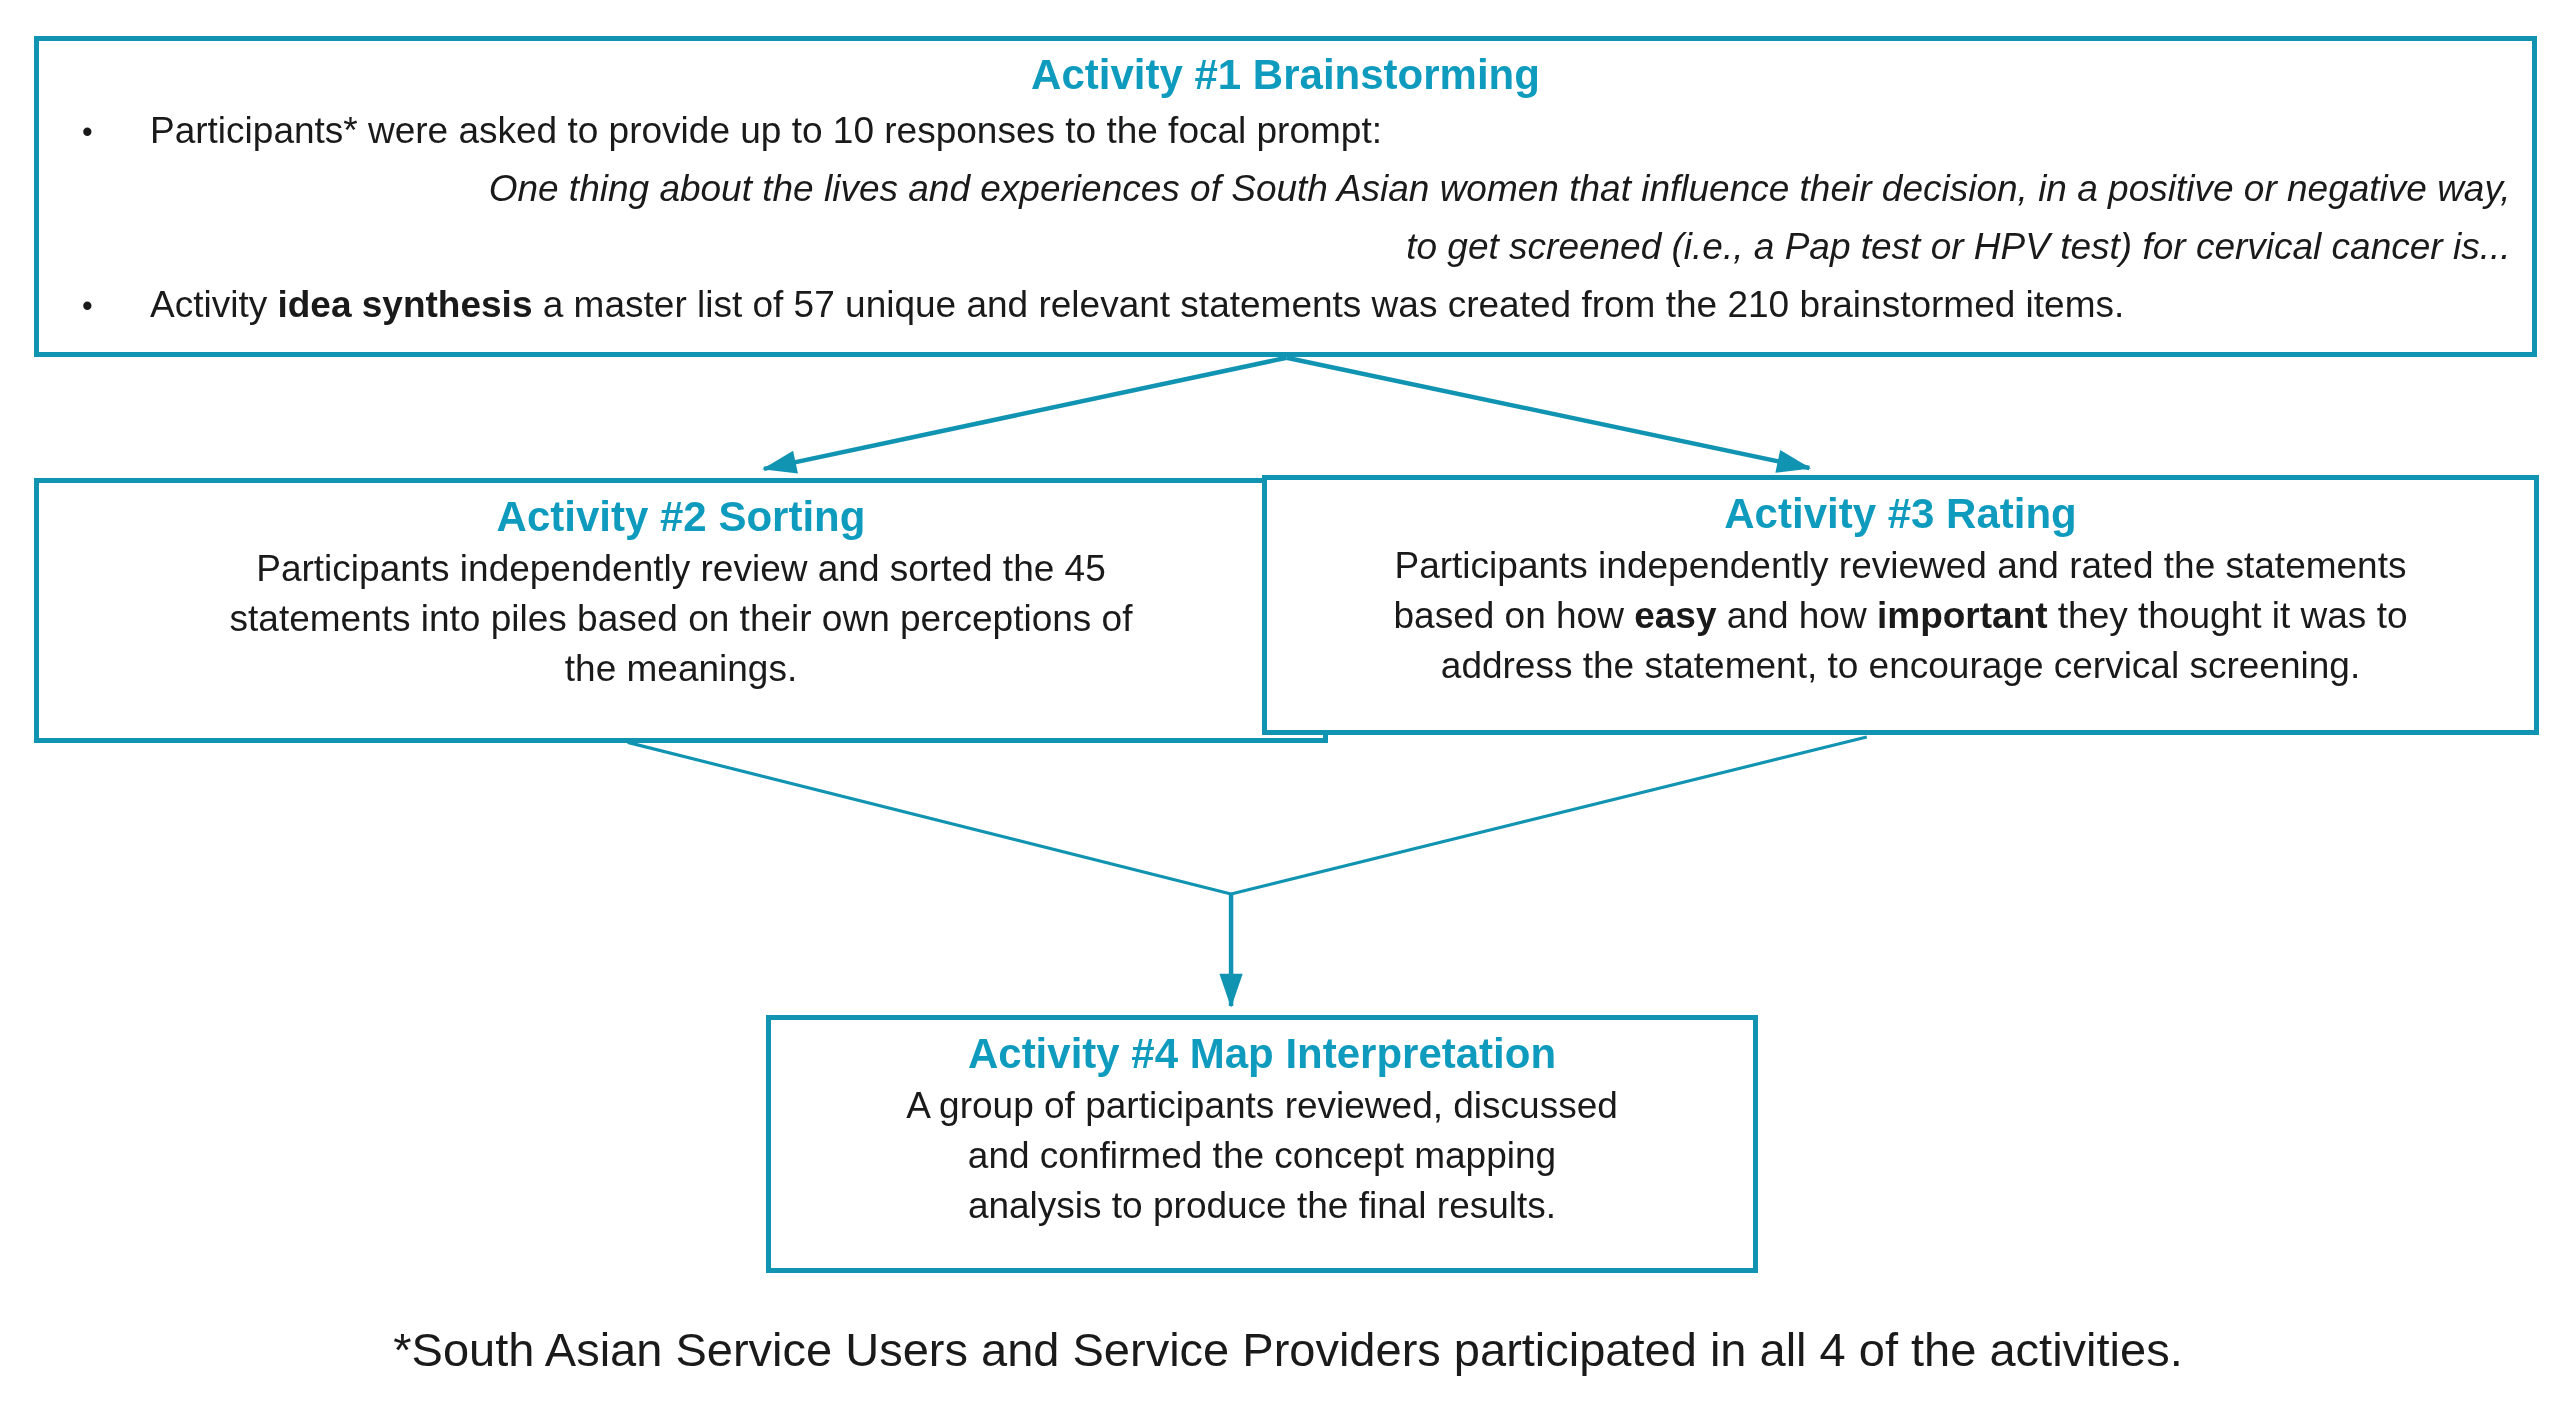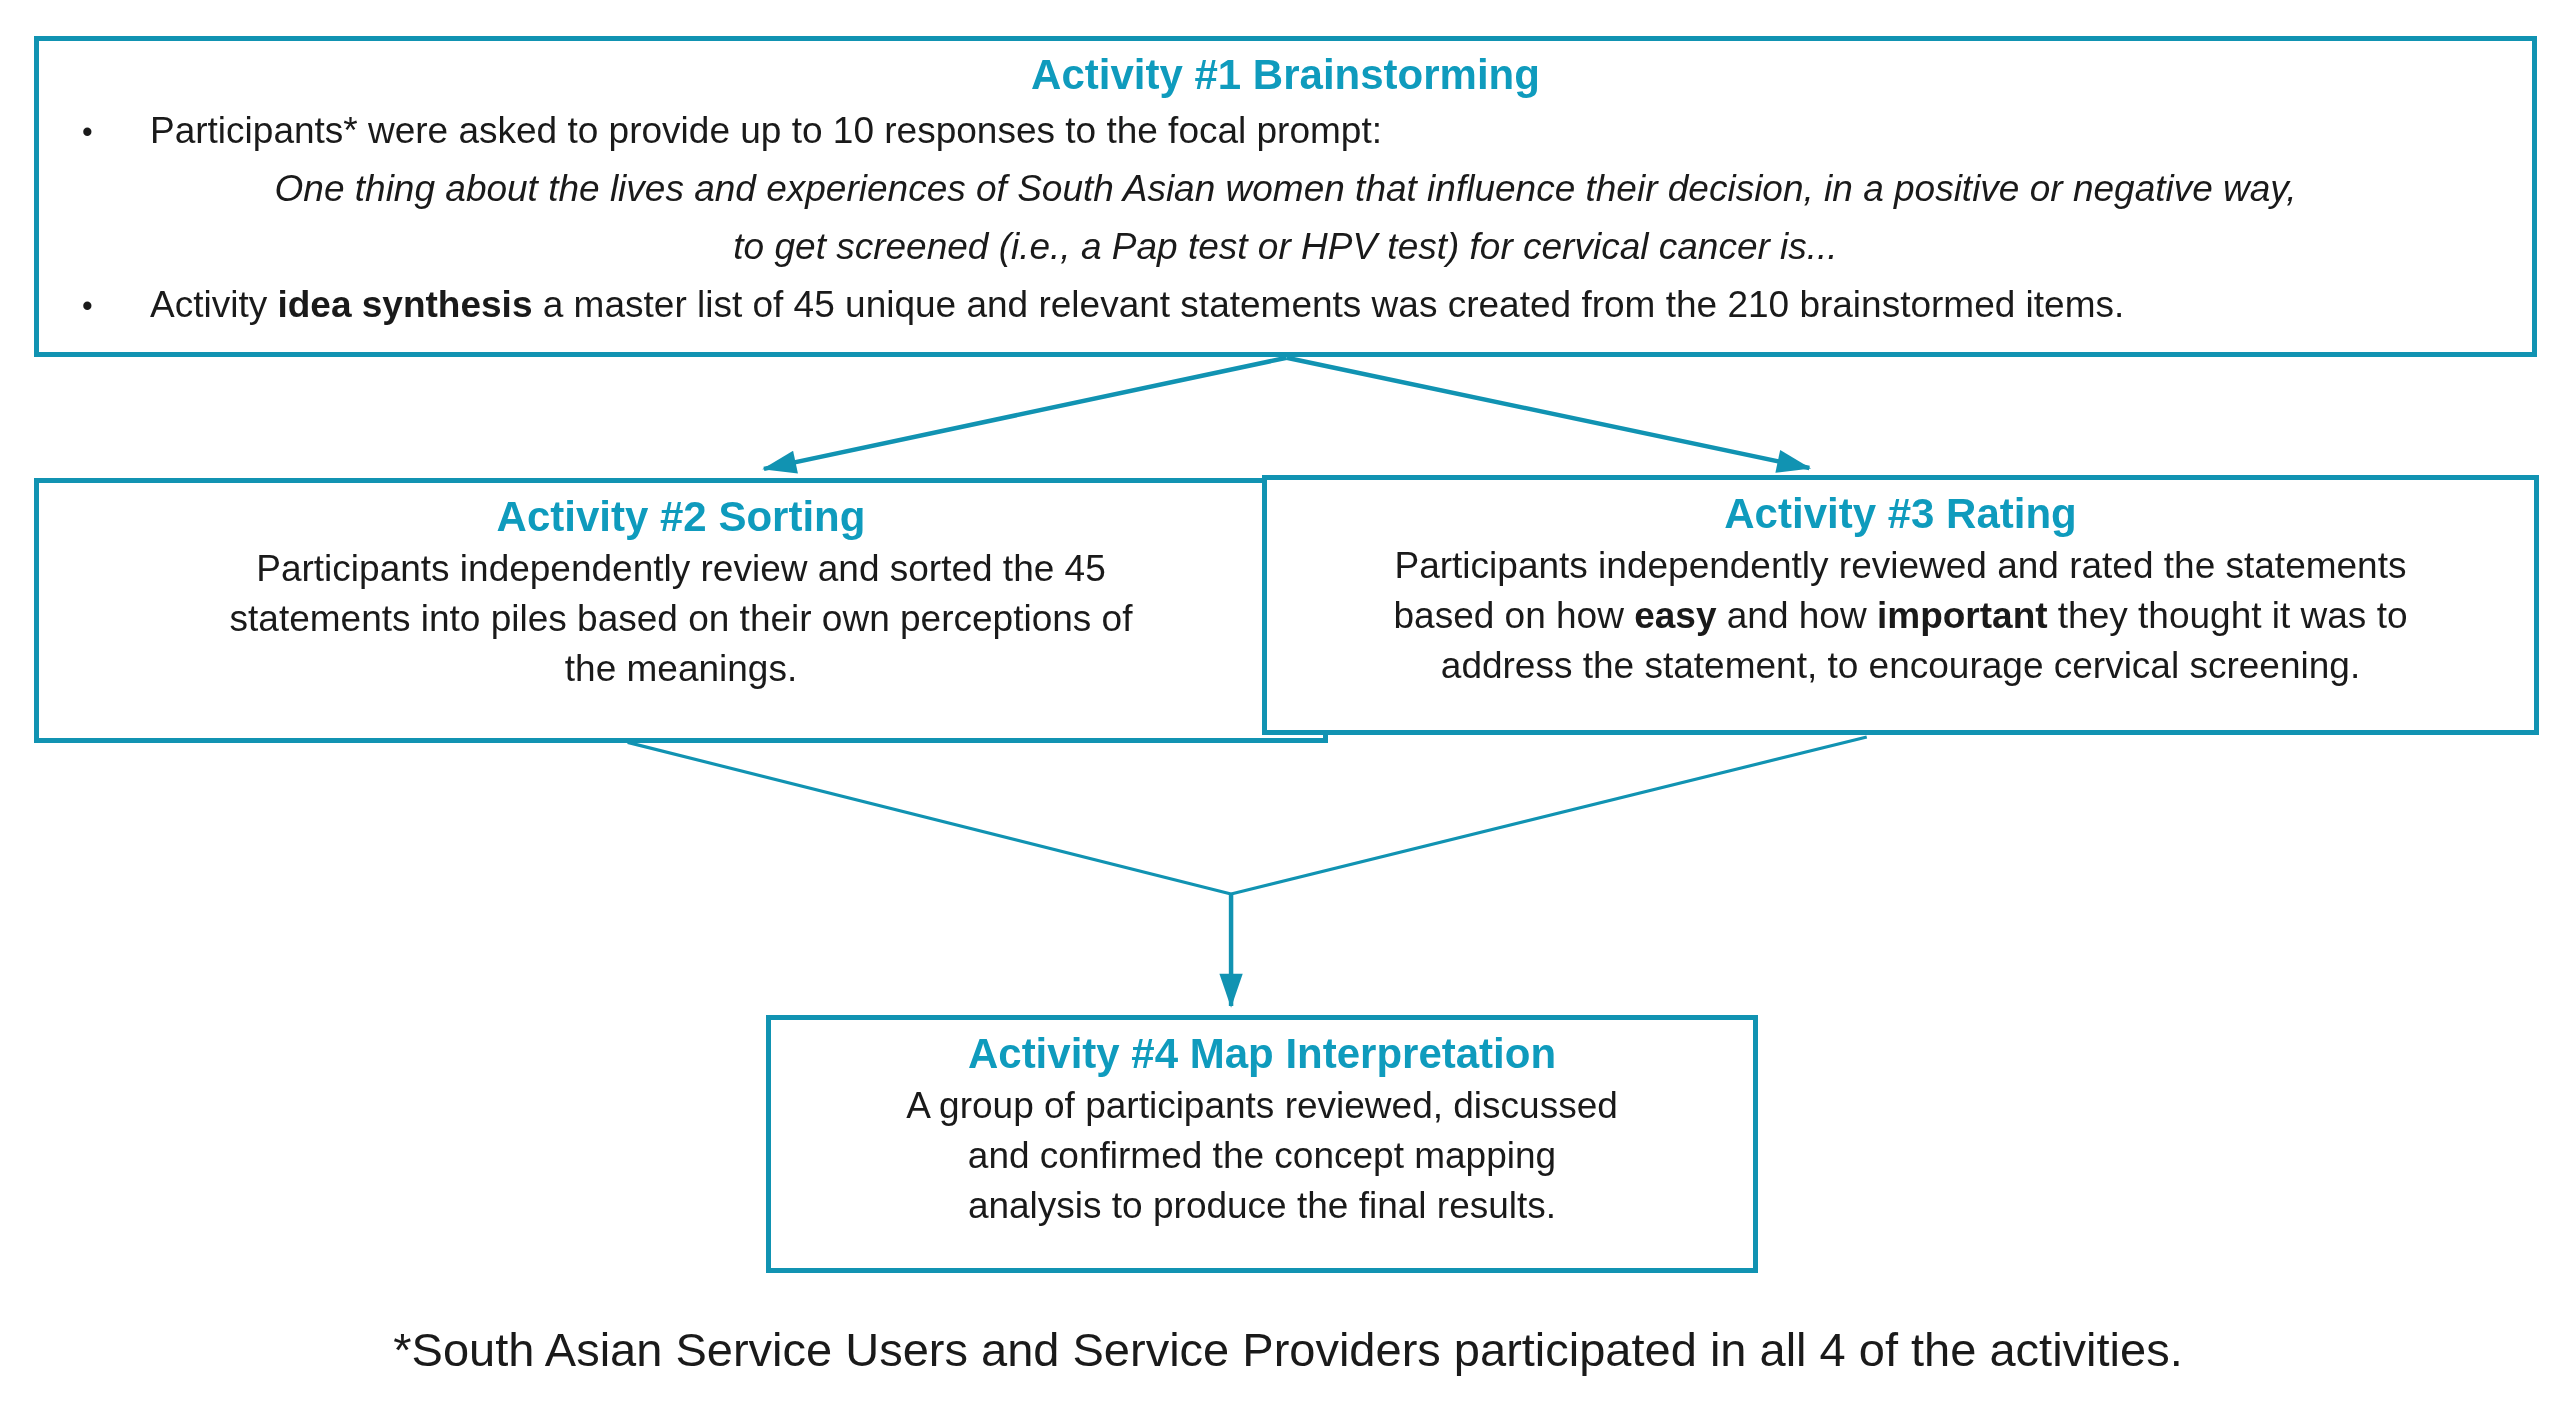--- a/index.html
+++ b/index.html
@@ -42,21 +42,21 @@
   }
   .bullet-marker {
     flex: 0 0 68px;
     font-size: 30.5px;
     line-height: 58px;
   }
   .prompt-italic {
     font-style: italic;
     font-size: 37px;
     line-height: 58px;
-    text-align: center;
+    text-align: right;
     white-space: pre-line;
   }
   .bold { font-weight: bold; margin-top: 13px; }
   
   .box2 { left: 34px;   top: 478px;  width: 1294px; height: 265px; padding: 1.8px 12.6px; }
   .box3 { left: 1262px; top: 475px;  width: 1277px; height: 260px; padding: 1.8px 12.6px; }
   .box4 { left: 766px;  top: 1015px; width: 992px; height: 258px; padding: 1.8px 12.6px; }
   .body-text {
     font-size: 37px;
     line-height: 50px;
@@ -101,21 +101,21 @@
   <div class="abox box1">
     <div class="box-title">Activity #1 Brainstorming</div>
     <div class="bullet-row">
       <span class="bullet-marker">•</span>
       <span>Participants* were asked to provide up to 10 responses to the focal prompt:</span>
     </div>
     <div class="prompt-italic">One thing about the lives and experiences of South Asian women that influence their decision, in a positive or negative way,
 to get screened (i.e., a Pap test or HPV test) for cervical cancer is...</div>
     <div class="bullet-row">
       <span class="bullet-marker">•</span>
-      <span><span>Activity </span><span class="bold">idea synthesis</span><span> a master list of 45 unique and relevant statements was created from the 210 brainstormed items.</span></span>
+      <span><span>Activity </span><span class="bold">idea synthesis</span><span> a master list of 57 unique and relevant statements was created from the 210 brainstormed items.</span></span>
     </div>
   </div>
 
   <div class="abox box2">
     <div class="box-title">Activity #2 Sorting</div>
     <div class="body-text">Participants independently review and sorted the 45
 statements into piles based on their own perceptions of
 the meanings.</div>
   </div>
 

